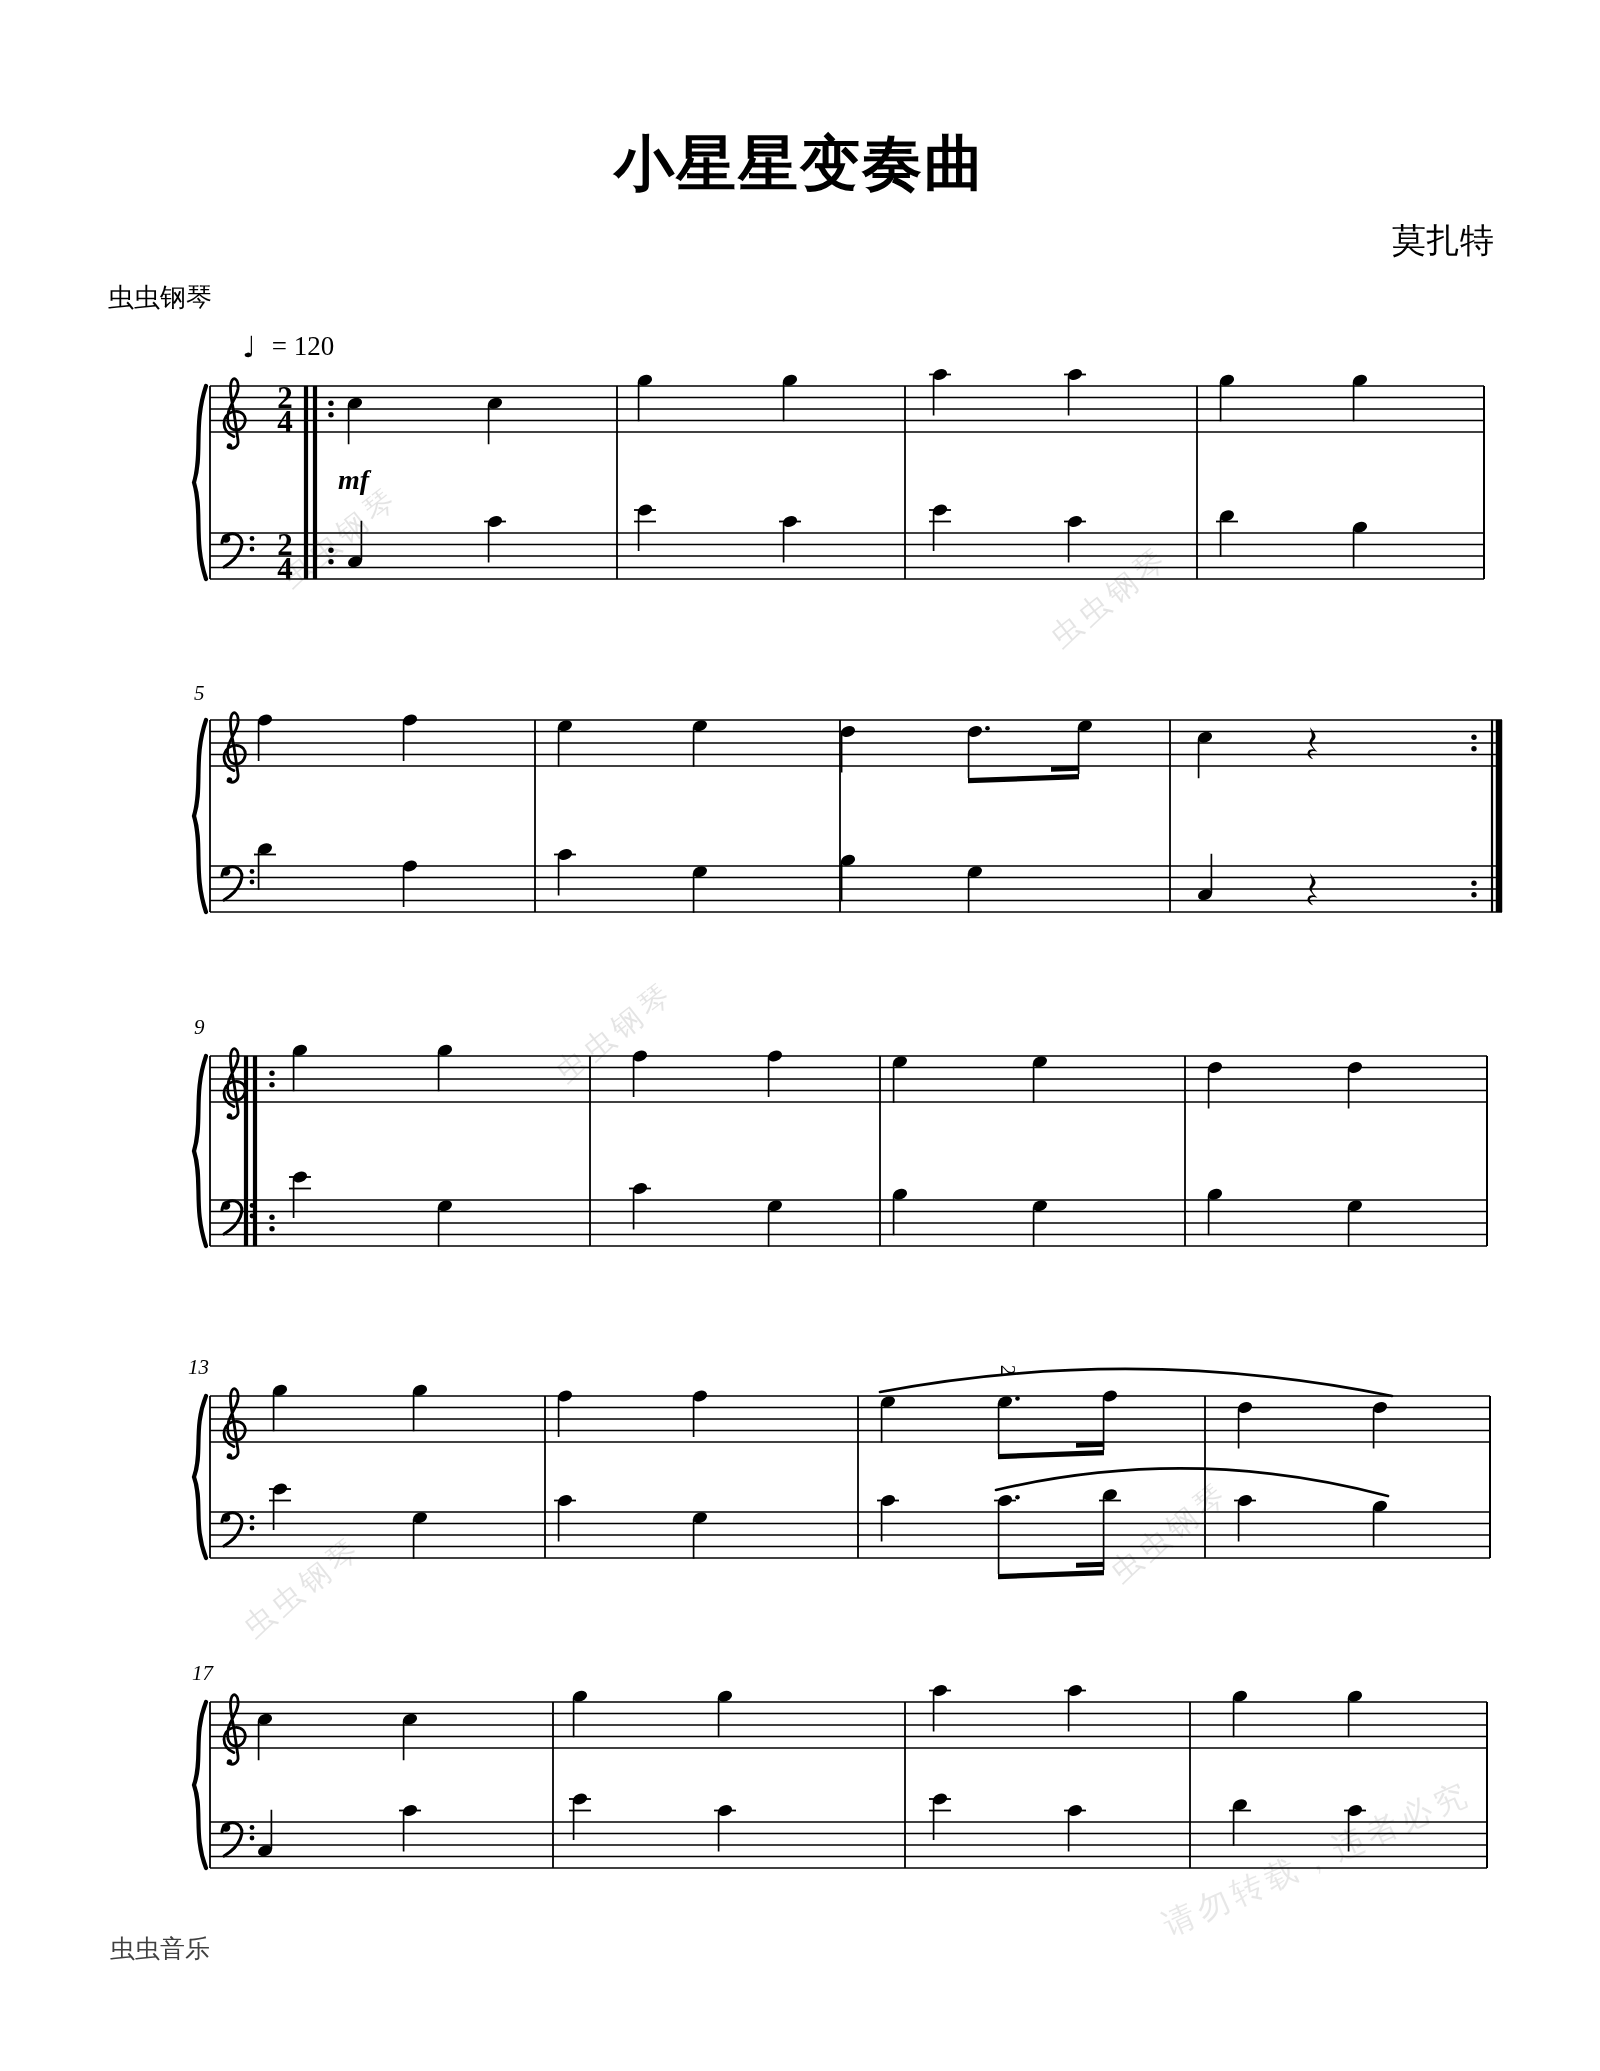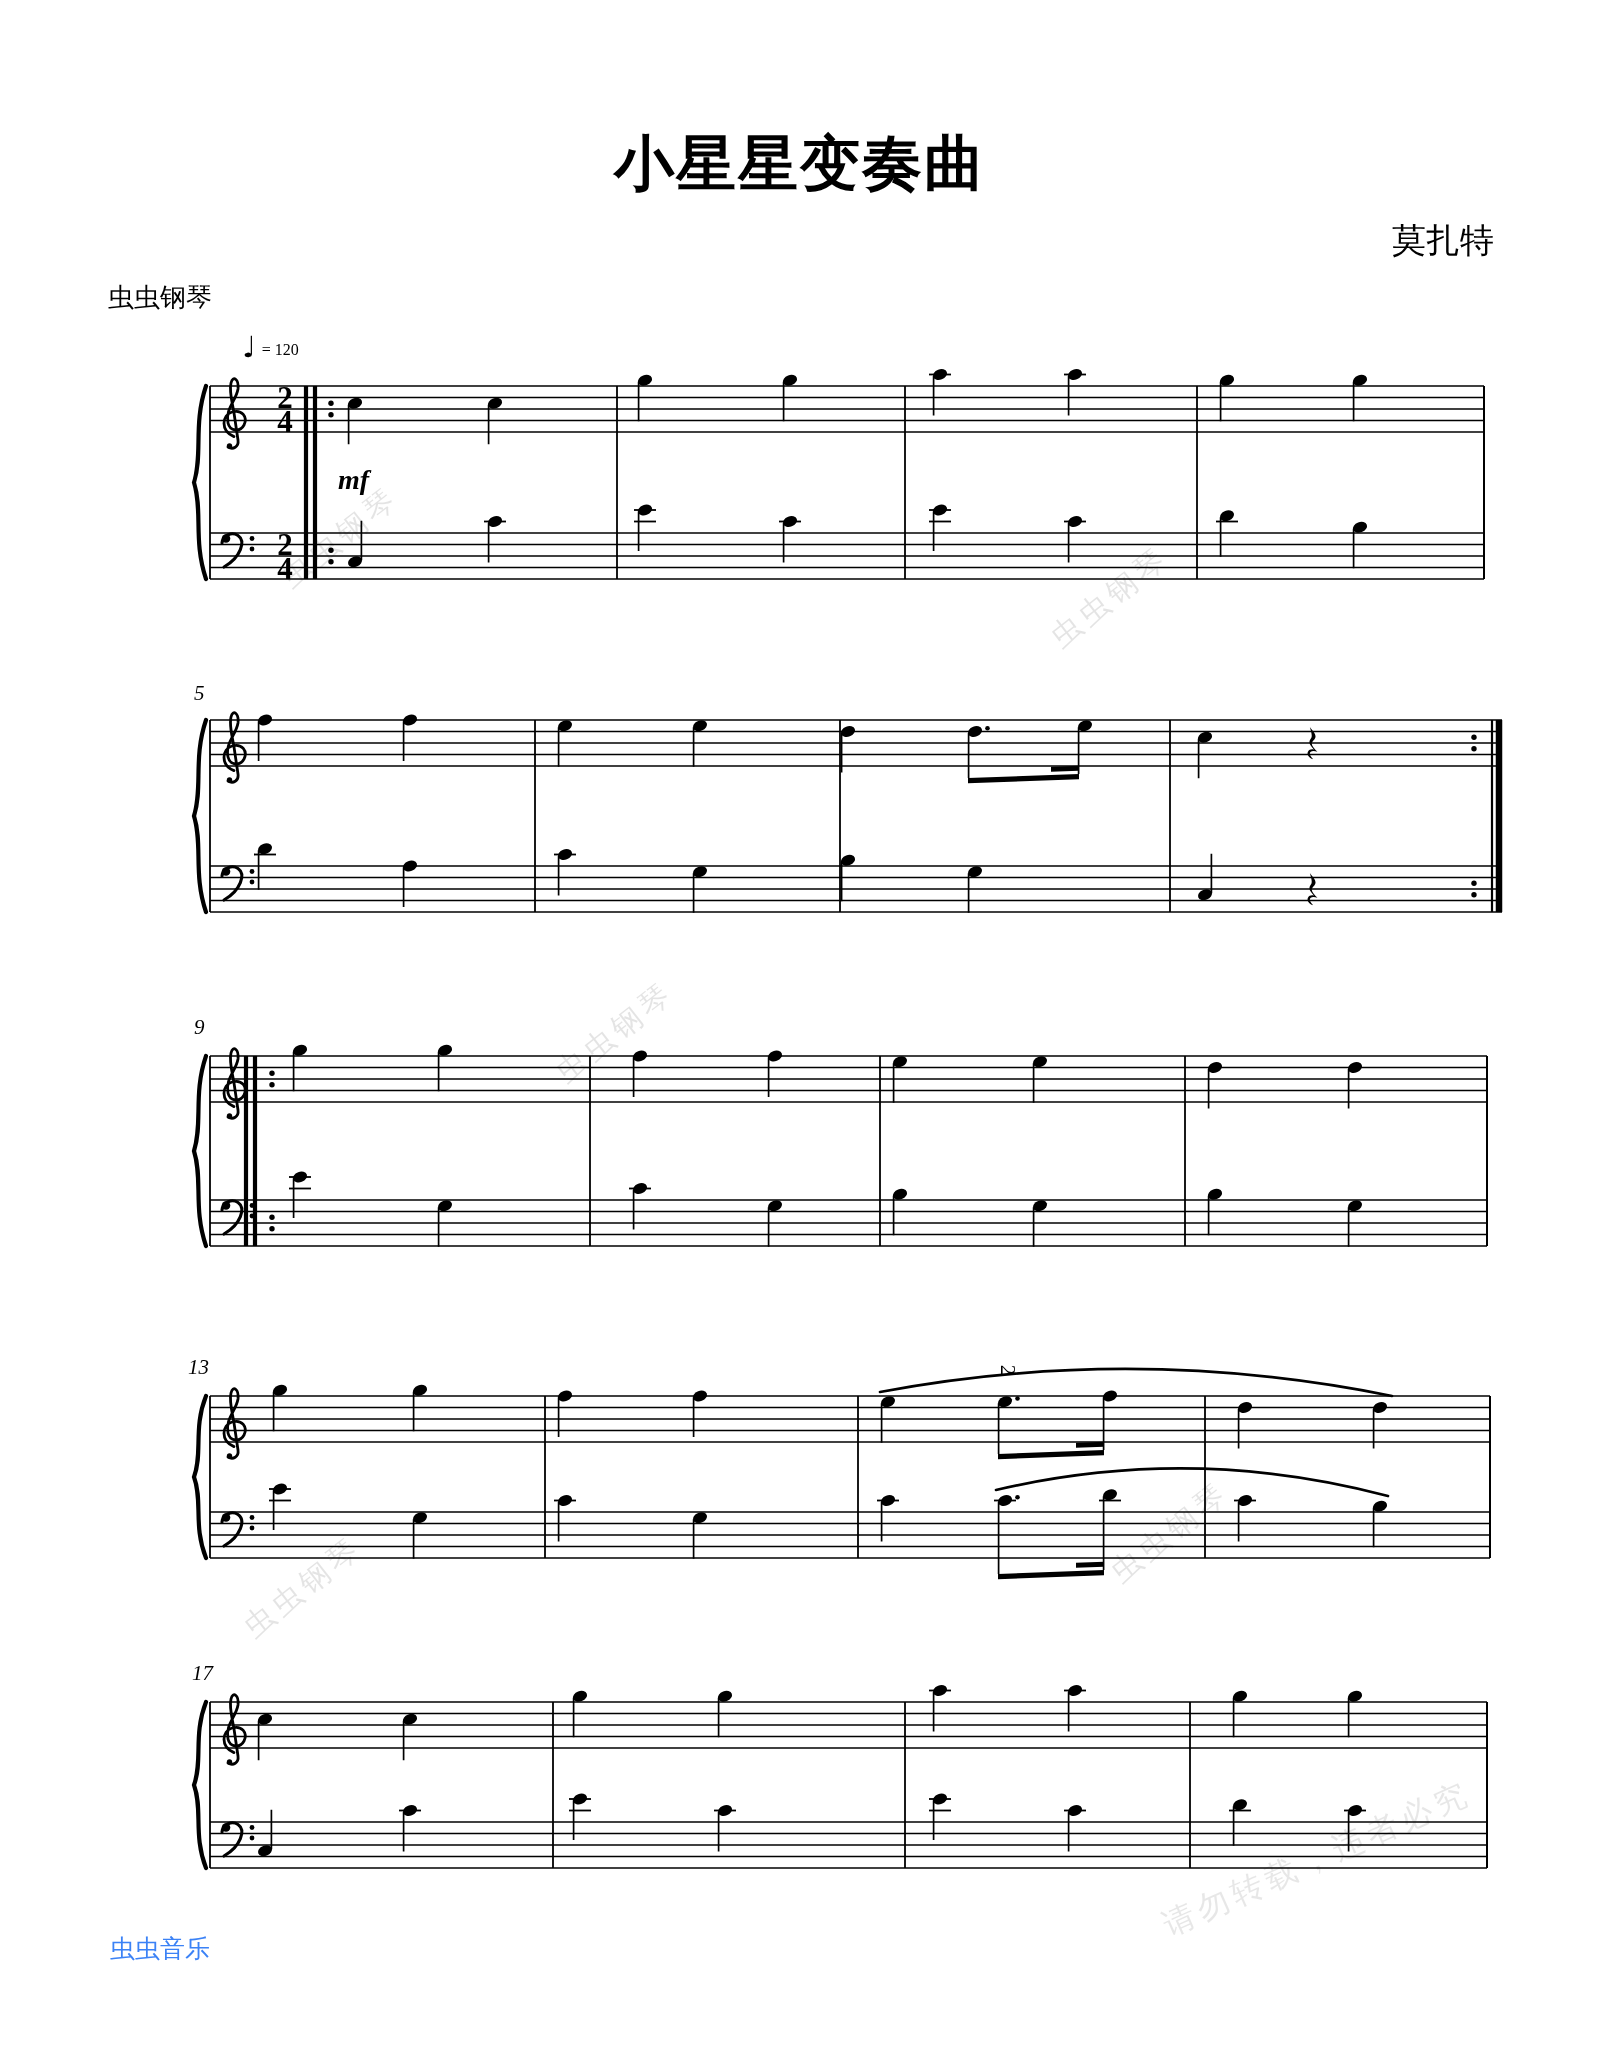--- a/index.html
+++ b/index.html
@@ -4,22 +4,22 @@
 <style>
   html,body{margin:0;padding:0;background:#fff;}
   .page{position:relative;width:1600px;height:2071px;background:#fff;overflow:hidden;
         font-family:"Liberation Serif",serif;color:#000;border-radius:25px;}
   .title{position:absolute;top:124px;left:0;width:100%;text-align:center;
          font-family:"Liberation Sans",sans-serif;font-weight:700;font-size:60px;letter-spacing:2px;}
   .composer{position:absolute;top:218px;right:106px;font-size:34px;font-family:"Liberation Sans",sans-serif;margin-left:20px;}
   .publisher{position:absolute;top:280px;left:108px;font-size:26px;}
   .tempo{position:absolute;top:330px;left:242px;font-size:22px;white-space:nowrap;}
   .tempo .glyph{font-family:"DejaVu Sans",sans-serif;font-size:29px;vertical-align:-2px;}
-  .tempo .eq{font-family:"Liberation Serif",serif;font-size:16px;margin-left:6px;}
-  .footer{position:absolute;top:1932px;left:110px;font-size:25px;color:#3b82f6;}
+  .tempo .eq{font-family:"Liberation Serif",serif;font-size:27px;margin-left:16px;}
+  .footer{position:absolute;top:1932px;left:110px;font-size:25px;color:#404040;}
   .wm{position:absolute;font-size:30px;letter-spacing:5px;color:#000;opacity:0.10;
       transform-origin:left center;white-space:nowrap;z-index:0;}
   svg.score{position:absolute;left:0;top:0;z-index:1;}
   .txt{z-index:2;}
 </style>
 </head>
 <body>
 
 <div class="page">
   <div class="title txt">小星星变奏曲</div>

